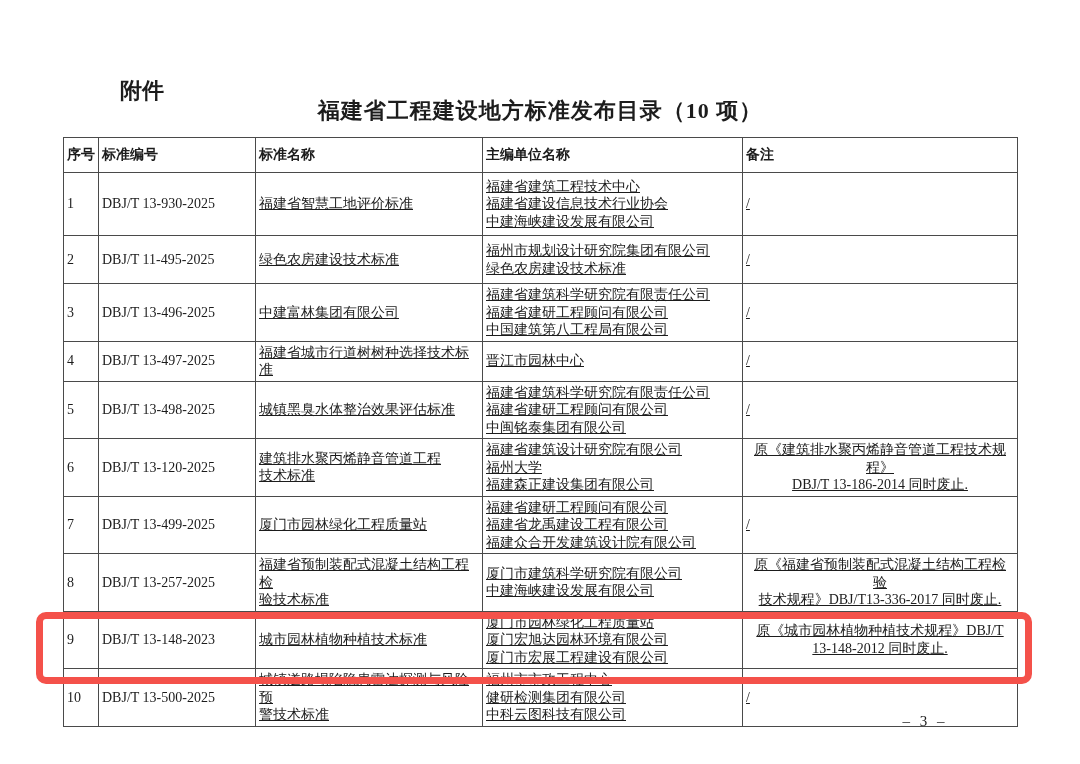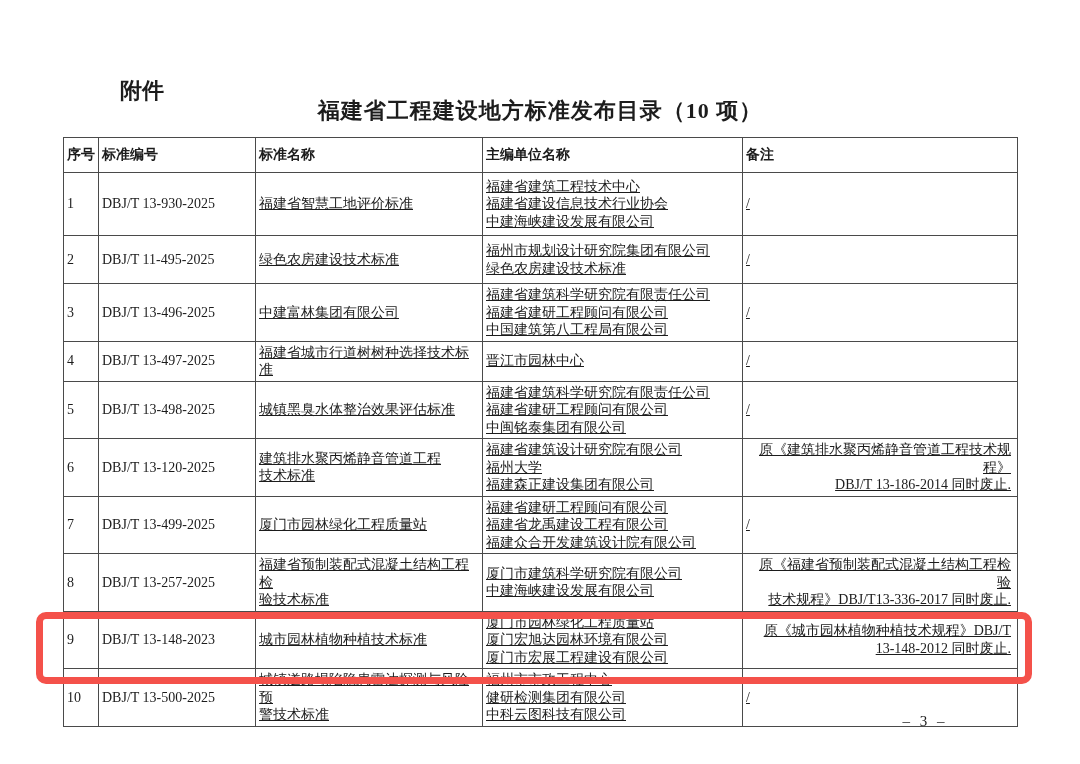--- a/index.html
+++ b/index.html
@@ -54,21 +54,21 @@
   .standards-table tbody tr:nth-child(3)  { height: 57px; }
   .standards-table tbody tr:nth-child(4)  { height: 32px; }
   .standards-table tbody tr:nth-child(5)  { height: 53px; }
   .standards-table tbody tr:nth-child(6)  { height: 55px; }
   .standards-table tbody tr:nth-child(7)  { height: 53px; }
   .standards-table tbody tr:nth-child(8)  { height: 40px; }
   .standards-table tbody tr:nth-child(9)  { height: 50px; }
   .standards-table tbody tr:nth-child(10) { height: 48px; }
   .col-name, .col-org, .col-remark { white-space: pre-line; text-decoration: underline; }
   .remark { text-align: center; }
-  .remark.long { text-align: right; padding: 2px 6px; }
+  .remark.long { text-align: center; padding: 2px 6px; }
   .highlight-box {
     position: absolute;
     left: 36px;
     top: 612px;
     width: 996px;
     height: 72px;
     border: 7px solid #f4514a;
     border-radius: 10px;
     background: transparent;
     pointer-events: none;

